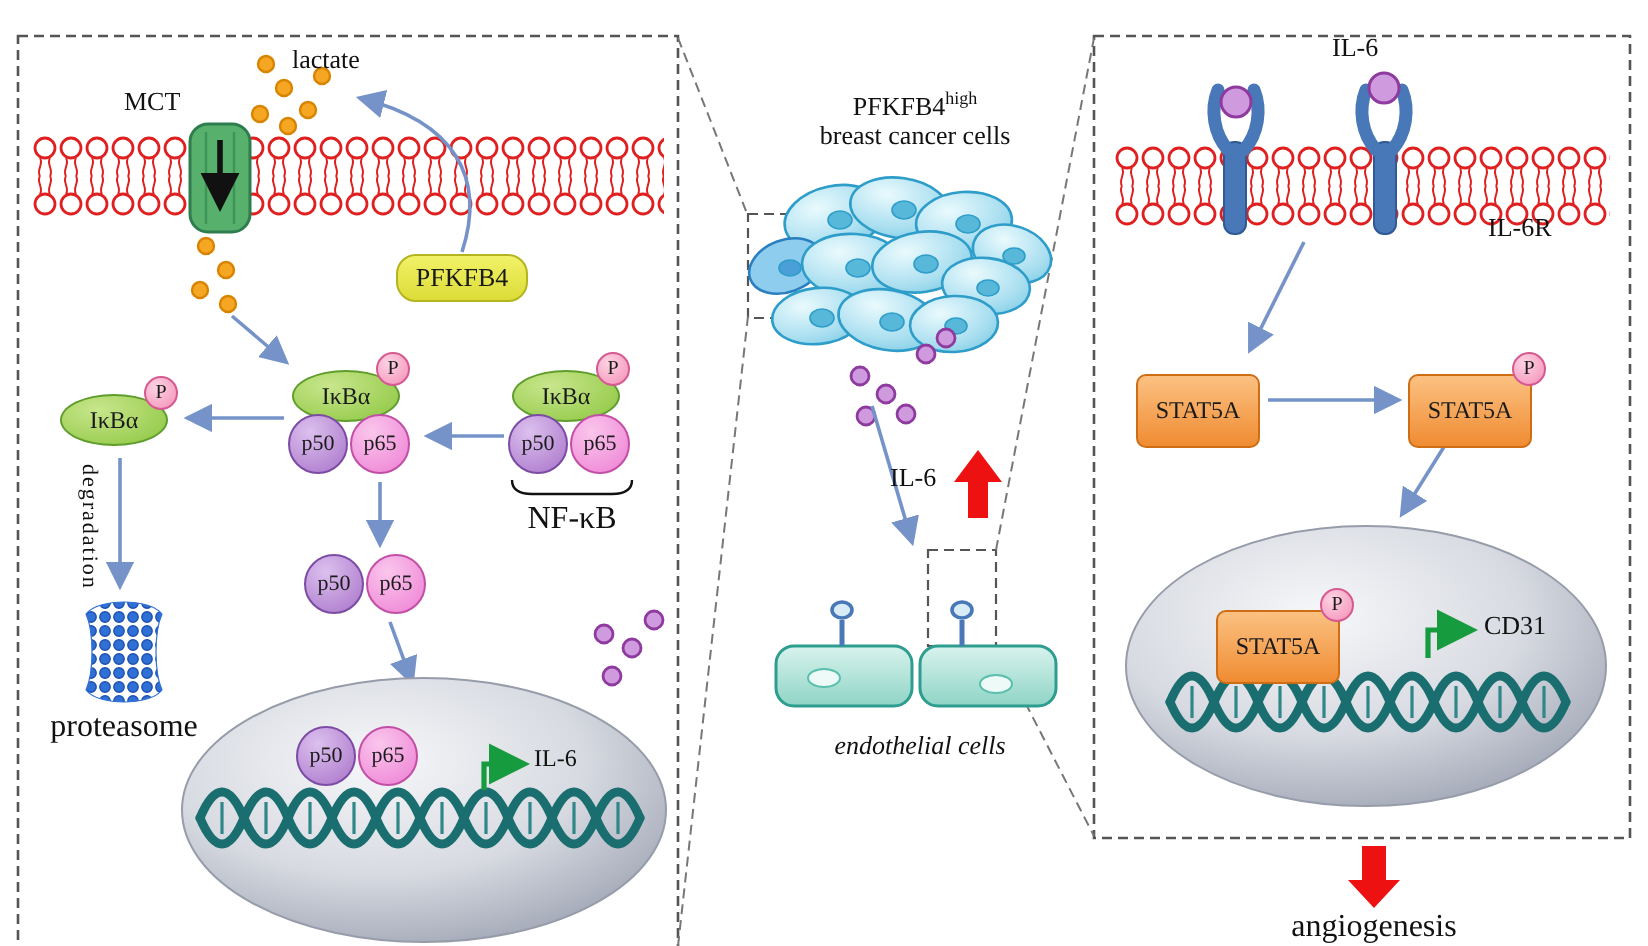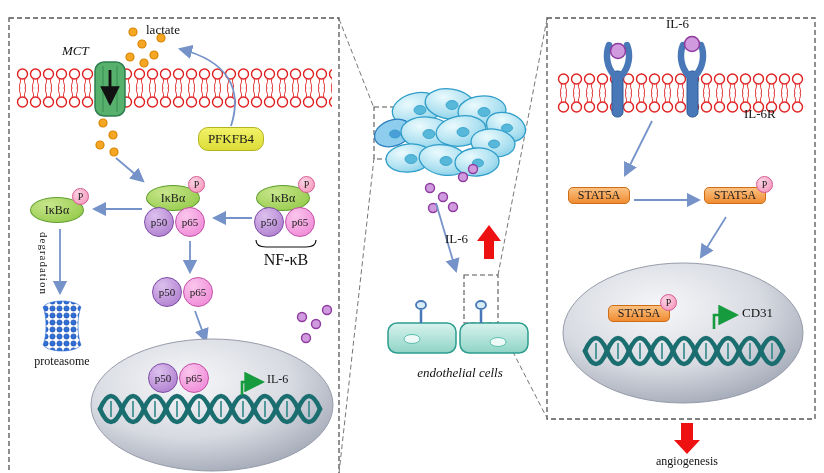--- a/index.html
+++ b/index.html
@@ -17,21 +17,21 @@
   .ikba  { width:54px; height:26px; border-radius:50%; font-size:12px;
            background:radial-gradient(ellipse at 35% 28%, #c8e68c, #8cc63f); border:1.5px solid #5f9e2d;text-align:center; }
   .pcirc { width:17px; height:17px; border-radius:50%; font-size:10px;
            background:radial-gradient(circle at 35% 30%, #fdd3e2, #f48fb8); border:1.5px solid #d65a92; }
   .p50c  { width:30px; height:30px; border-radius:50%; font-size:11px;
            background:radial-gradient(circle at 35% 28%, #dcc0ee, #a873c9); border:1.5px solid #7b4ba5; }
   .p65c  { width:30px; height:30px; border-radius:50%; font-size:11px;
            background:radial-gradient(circle at 35% 28%, #fac6ec, #ee7fd4); border:1.5px solid #c24fa5;font-family:Liberation Serif, serif; }
   .pfk   { width:66px; height:24px; border-radius:10px; font-size:13px;
            background:linear-gradient(#f2f268, #dcdc38); border:1.5px solid #b4b41e; }
-  .stat  { width:62px; height:17px; border-radius:5px; font-size:12px;
+  .stat  { width:62px; height:37px; border-radius:5px; font-size:12px;
            background:linear-gradient(#fbc182, #f08c32); border:1.5px solid #cf6d15; }
   sup.hi { font-size:9px; }
 </style>
 </head>
 <body>
 
 <div id="canvas">
 
 <svg class="layer" width="824" height="473" viewBox="0 0 824 473">
   <defs>
@@ -213,56 +213,60 @@
     <path d="M596,332 v16 M618,332 v16 M640,332 v16 M662,332 v16 M684,332 v16 M706,332 v16 M728,332 v16 M750,332 v16 M772,332 v16" stroke="#2f8789" stroke-width="1.6"></path>
     <path d="M585,340 q11,-26 22,0 q11,26 22,0 q11,-26 22,0 q11,26 22,0 q11,-26 22,0 q11,26 22,0 q11,-26 22,0 q11,26 22,0 q11,-26 22,0" stroke="#1b6e70" stroke-width="4.5" stroke-linecap="round"></path>
     <path d="M585,340 q11,26 22,0 q11,-26 22,0 q11,26 22,0 q11,-26 22,0 q11,26 22,0 q11,-26 22,0 q11,26 22,0 q11,-26 22,0 q11,26 22,0" stroke="#1b6e70" stroke-width="4.5" stroke-linecap="round"></path>
   </g>
   <path d="M714,318 L714,304 L736,304" stroke="#169b3e" stroke-width="2.6" fill="none" marker-end="url(#mgreen)"></path>
 
   <polygon fill="#ee1111" points="681,412 693,412 693,429 700,429 687,443 674,429 681,429"></polygon>
 </svg>
 
 <div class="lbl" style="left:146px; top:12px;">lactate</div>
-<div class="lbl" style="left:62px; top:33px;font-style:italic;">MCT</div>
+<div class="lbl" style="left:62px; top:33px;">MCT</div>
 <div class="pill pfk" style="left:198px; top:116px;">PFKFB4</div>
 
 <div class="pill ikba" style="left:30px; top:186px;">IκBα</div>
 <div class="pill pcirc" style="left:72px; top:177px;">P</div>
 
 <div class="pill ikba" style="left:146px; top:174px;">IκBα</div>
 <div class="pill pcirc" style="left:188px; top:165px;">P</div>
 <div class="pill p50c" style="left:144px; top:196px;">p50</div>
 <div class="pill p65c" style="left:175px; top:196px;">p65</div>
 
 <div class="pill ikba" style="left:256px; top:174px;">IκBα</div>
 <div class="pill pcirc" style="left:298px; top:165px;">P</div>
 <div class="pill p50c" style="left:254px; top:196px;">p50</div>
 <div class="pill p65c" style="left:285px; top:196px;">p65</div>
 <div class="lbl center" style="left:254px; top:240px; width:64px; font-size:16px;">NF-κB</div>
 
 <div class="lbl vert" style="left:38px; top:221px;">degradation</div>
-<div class="lbl center" style="left:22px; top:344px; width:80px; font-size:12px;">proteasome</div>
+<div class="lbl center" style="left:22px; top:344px; width:80px; font-size:16px;">proteasome</div>
 
 <div class="pill p50c" style="left:152px; top:266px;">p50</div>
 <div class="pill p65c" style="left:183px; top:266px;">p65</div>
 
 <div class="pill p50c" style="left:148px; top:352px;">p50</div>
 <div class="pill p65c" style="left:179px; top:352px;">p65</div>
 <div class="lbl" style="left:267px; top:362px; font-size:12px;">IL-6</div>
 
+<div class="lbl center" style="left:375px; top:33px; width:165px;">
+  <span>PFKFB4</span><sup class="hi">high</sup><br>
+  <span>breast cancer cells</span>
+</div>
 <div class="lbl" style="left:445px; top:221px;">IL-6</div>
 <div class="lbl center" style="left:392px; top:355px; width:136px;font-style:italic;">endothelial cells</div>
 
 <div class="lbl" style="left:666px; top:6px;">IL-6</div>
 <div class="lbl" style="left:744px; top:48px;margin-top:48px;">IL-6R</div>
 
 <div class="pill stat" style="left:568px; top:176px;">STAT5A</div>
 <div class="pill stat" style="left:704px; top:176px;">STAT5A</div>
 <div class="pill pcirc" style="left:756px; top:165px;">P</div>
 
 <div class="pill stat" style="left:608px; top:294px;">STAT5A</div>
 <div class="pill pcirc" style="left:660px; top:283px;">P</div>
 <div class="lbl" style="left:742px; top:295px;text-align:center;">CD31</div>
 
-<div class="lbl center" style="left:620px; top:444px; width:134px; font-size:12px;">angiogenesis</div>
+<div class="lbl center" style="left:620px; top:444px; width:134px; font-size:16px;">angiogenesis</div>
 
 </div>
 
 </body></html>

